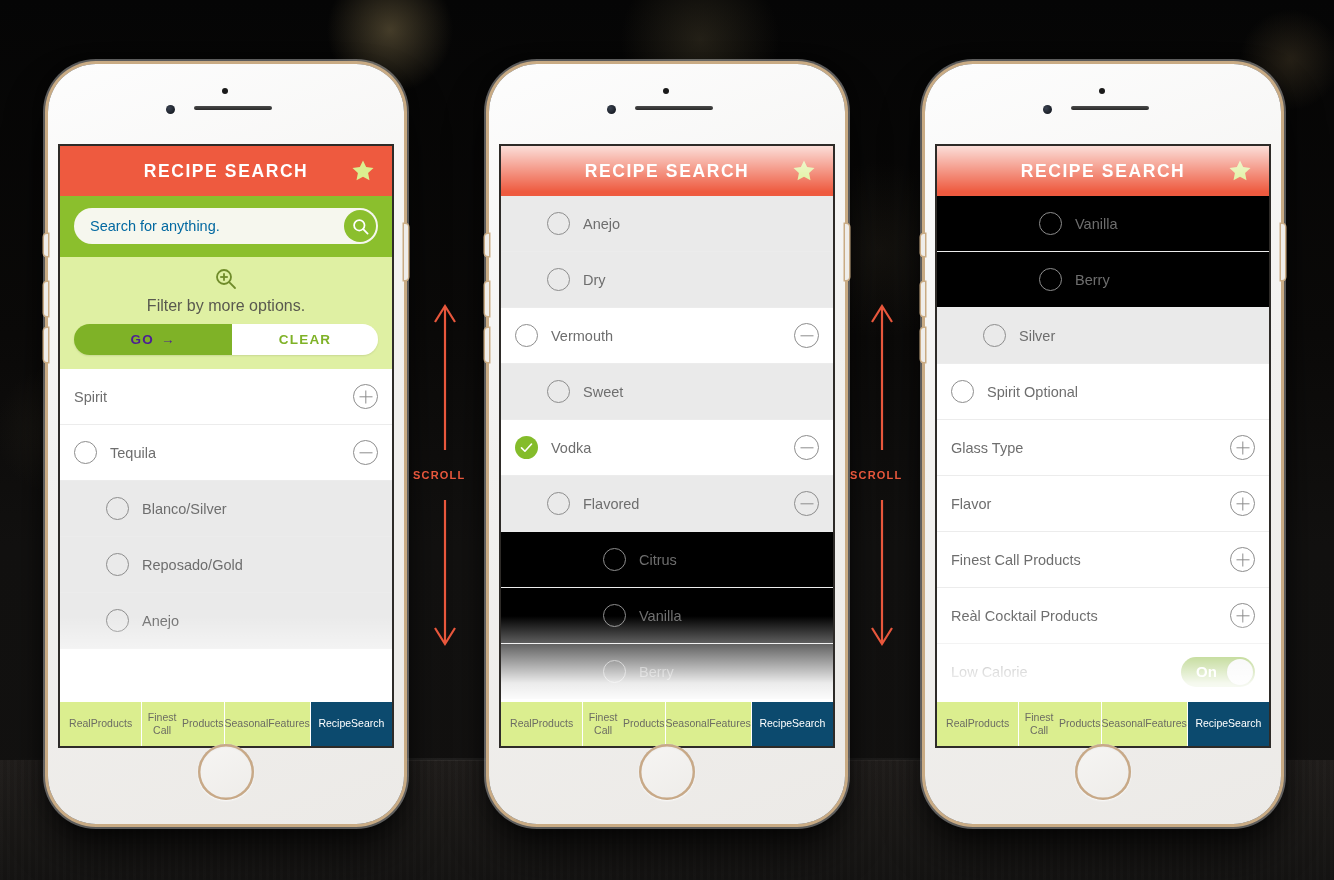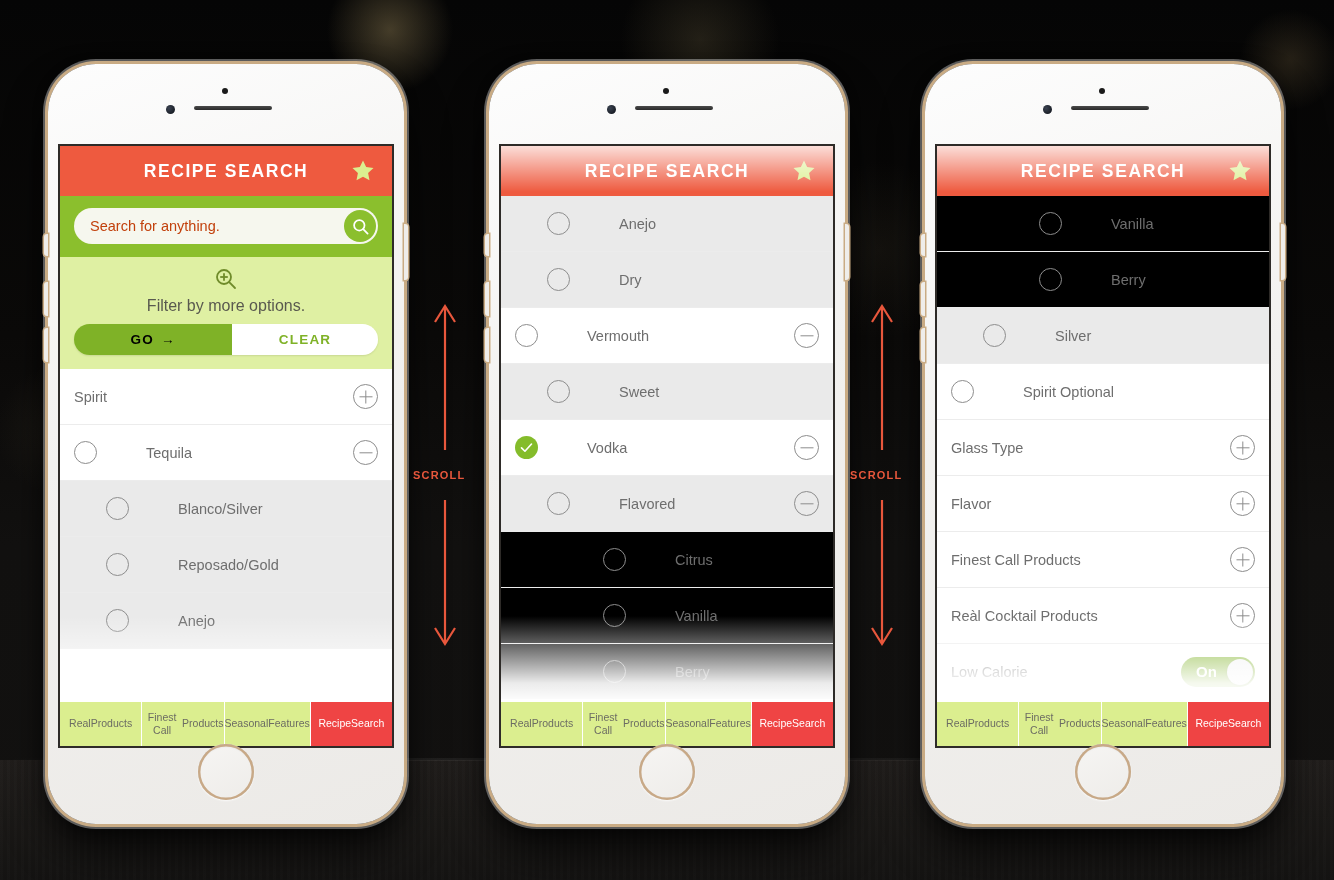--- a/index.html
+++ b/index.html
@@ -86,52 +86,52 @@
   }
   .star-icon{ position:absolute; right:16px; top:50%; transform:translateY(-50%);
               width:26px; height:26px; color:#dbef8f; }
 
   
   .search-band{ background:#8bbf2d; padding:12px 14px 13px; }
   .search-pill{
     height:36px; border-radius:18px; background:#f6f7ee;
     display:flex; align-items:center; position:relative; padding-left:16px;
   }
-  .search-pill .ph{ color:#c2410c; font-size:14.5px; }
+  .search-pill .ph{ color:#0369a1; font-size:14.5px; }
   .mag-btn{
     position:absolute; right:2px; top:2px; width:32px; height:32px; border-radius:50%;
     background:#8bbf2d; display:flex; align-items:center; justify-content:center;
   }
   .mag-btn svg{ width:19px; height:19px; color:#fff; }
 
   
   .filter-band{ background:#dff0a3; padding:9px 14px 14px; text-align:center; }
   .filter-mag{ color:#6f8b2a; }
   .filter-text{ color:#59594f; font-size:16px; margin-top:1px; margin-bottom:9px; }
   .btn-row{
     display:flex; height:31px; border-radius:16px; overflow:hidden;
     box-shadow:0 1px 2px rgba(0,0,0,.10);
   }
   .btn-go{
-    flex:0 0 52%; background:#7fb227; color:#000000; font-weight:bold;
+    flex:0 0 52%; background:#7fb227; color:#4c1d95; font-weight:bold;
     font-size:13.5px; letter-spacing:1.2px;
     display:flex; align-items:center; justify-content:center; gap:7px;
   }
   .btn-clear{
     flex:1; background:#fff; color:#7fb227; font-weight:bold;
     font-size:13.5px; letter-spacing:1.2px;
     display:flex; align-items:center; justify-content:center;
   }
 
   
   .list{ position:relative; }
   .row{
     display:flex; align-items:center; position:relative;
     border-bottom:1px solid #ececec; padding:0 14px;
-    color:#6e6e6e; font-size:14.5px;gap:36px;
+    color:#6e6e6e; font-size:14.5px;
   }
   .row .label{ flex:1; }
   .row.lvl0{ height:56px; background:#ffffff; }
   .row.lvl2{ height:56px; background:#eaeaea; padding-left:46px; }
   .row.lvl3{ height:56px; background:#000000; padding-left:102px; }
   .row .label{ padding-left:0; }
 
   .radio{
     width:23px; height:23px; border-radius:50%;
     border:1.6px solid #8d8d8d; margin-right:13px; flex:0 0 auto;
@@ -176,21 +176,21 @@
   
   .bottom-nav{
     position:absolute; left:0; right:0; bottom:0; height:44px; display:flex;
   }
   .nav-tab{
     flex:1; background:#dbee8f; color:#6c6c63; font-size:10.5px; line-height:1.25;
     display:flex; flex-direction:row; align-items:center; justify-content:center;
     border-right:1px solid #fff; text-align:center;
   }
   .nav-tab:last-child{ border-right:none; }
-  .nav-tab.active{ background:#ef4444; color:#fff; }
+  .nav-tab.active{ background:#0c4a6e; color:#fff; }
 
   
   .scroll-anno{
     position:absolute; width:64px; color:#e8573c;
   }
   .scroll-anno.a1{ left:413px; top:300px; height:350px; }
   .scroll-anno.a2{ left:850px; top:300px; height:350px; }
   .scroll-anno .slabel{
     position:absolute; left:0; right:0; top:50%; transform:translateY(-50%);
     font-size:11px; font-weight:bold; letter-spacing:1.2px; color:#e8573c;

